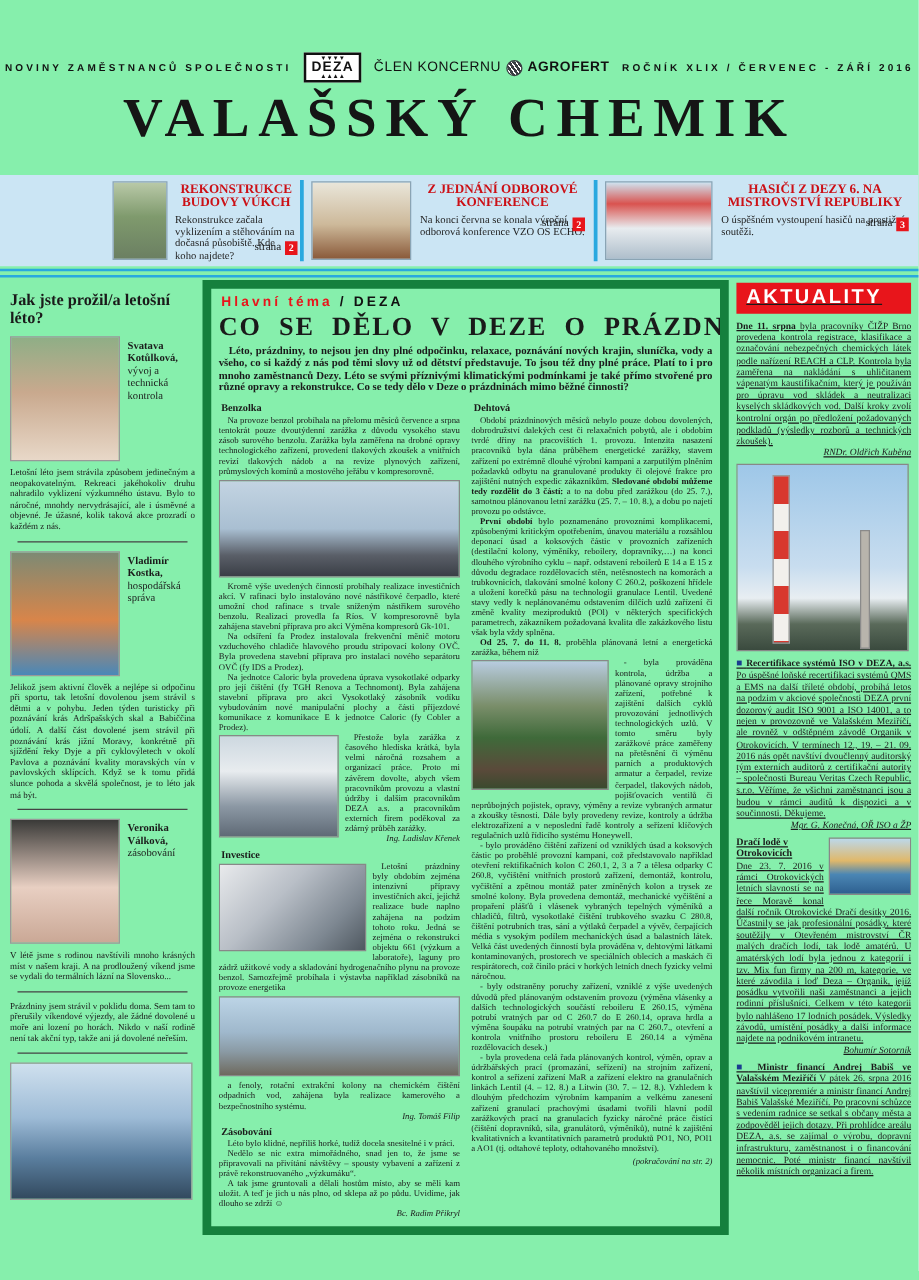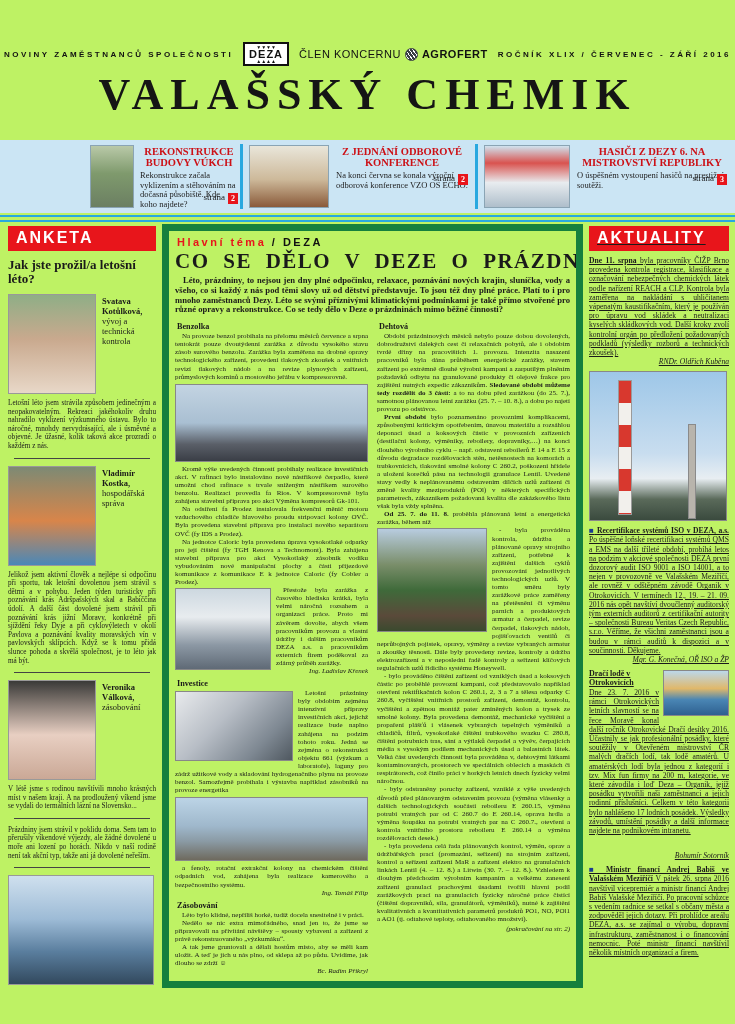--- a/index.html
+++ b/index.html
@@ -1,19 +1,19 @@
 <!DOCTYPE html>
 <html><head>
 <meta charset="utf-8">
 <style>
   * { margin:0; padding:0; box-sizing:border-box; }
   html,body { background:#f2f2f2; }
   .page {
     position:relative; width:735px; height:1024px; margin:0 auto;
-    background:#bef264; overflow:hidden; color:#1a1a1a;
+    background:#86efac; overflow:hidden; color:#1a1a1a;
     font-family:"Liberation Serif", serif;
   }
   
   .topbar {
     position:absolute; top:42px; left:0; width:735px; height:24px;
     display:flex; align-items:center; justify-content:center; gap:10px;
     font-family:"Liberation Sans", sans-serif; font-size:8px; font-weight:bold;
     letter-spacing:2.5px; color:#111; white-space:nowrap;
   }
   .deza-logo {
@@ -144,21 +144,20 @@
       <div class="t-text">O úspěšném vystoupení hasičů na prestižní soutěži.</div>
       <div class="t-page">
         <span>strana</span>
         <span class="num">3</span>
       </div>
     </div>
   </div>
   <div class="cyan-rules"></div>
 
   <div class="col-anketa">
-    <span class="red-head">ANKETA</span>
     <div class="anketa-q">Jak jste prožil/a letošní léto?</div>
 
     <div class="a-entry">
       <div class="a-top">
         <div class="a-photo" style="background:linear-gradient(180deg,#8fae86 0%,#c9a98e 45%,#e8d8c8 100%);"></div>
         <div class="a-who">
           <div class="nm">Svatava Kotůlková,</div>
           <div>vývoj a technická kontrola</div>
         </div>
       </div>
@@ -274,21 +273,21 @@
         <span class="sq">■</span>
         <b>Recertifikace systémů ISO v DEZA, a.s.</b><span> Po úspěšné loňské recertifikaci systémů QMS a EMS na další tříleté období, probíhá letos na podzim v akciové společnosti DEZA první dozorový audit ISO 9001 a ISO 14001, a to nejen v provozovně ve Valašském Meziříčí, ale rovněž v odštěpném závodě Organik v Otrokovicích. V termínech 12., 19. – 21. 09. 2016 nás opět navštíví dvoučlenný auditorský tým externích auditorů z certifikační autority – společnosti Bureau Veritas Czech Republic, s.r.o. Věříme, že všichni zaměstnanci jsou a budou v rámci auditů k dispozici a v součinnosti. Děkujeme.</span>
       </div>
       <div class="sig" style="font-size:7.6px;">Mgr. G. Konečná, OŘ ISO a ŽP</div>
     </div>
 
     <div class="akt-sec">
       <div class="boat-photo ph" style="background:linear-gradient(180deg,#bcd8ea 0%,#e0b86a 40%,#4a86b4 65%,#2e6090 100%);"></div>
       <div class="tl">Dračí lodě v Otrokovicích</div>
       <div class="bd">Dne 23. 7. 2016 v rámci Otrokovických letních slavností se na řece Moravě konal další ročník Otrokovické Dračí desítky 2016. Účastnily se jak profesionální posádky, které soutěžily v Otevřeném mistrovství ČR malých dračích lodí, tak lodě amatérů. U amatérských lodí byla jednou z kategorií i tzv. Mix fun firmy na 200 m, kategorie, ve které závodila i loď Deza – Organik, jejíž posádku vytvořili naši zaměstnanci a jejich rodinní příslušníci. Celkem v této kategorii bylo nahlášeno 17 lodních posádek. Výsledky závodů, umístění posádky a další informace najdete na podnikovém intranetu.</div>
-      <div class="sig" style="font-size:7.6px;margin-top:16px;">Bohumír Sotorník</div>
+      <div class="sig" style="font-size:7.6px;">Bohumír Sotorník</div>
     </div>
 
     <div class="akt-sec">
       <div class="bd">
         <span class="sq">■</span>
         <b>Ministr financí Andrej Babiš ve Valašském Meziříčí</b><span> V pátek 26. srpna 2016 navštívil vicepremiér a ministr financí Andrej Babiš Valašské Meziříčí. Po pracovní schůzce s vedením radnice se setkal s občany města a zodpověděl jejich dotazy. Při prohlídce areálu DEZA, a.s. se zajímal o výrobu, dopravní infrastrukturu, zaměstnanost i o financování nemocnic. Poté ministr financí navštívil několik místních organizací a firem.</span>
       </div>
     </div>
   </div>
 

